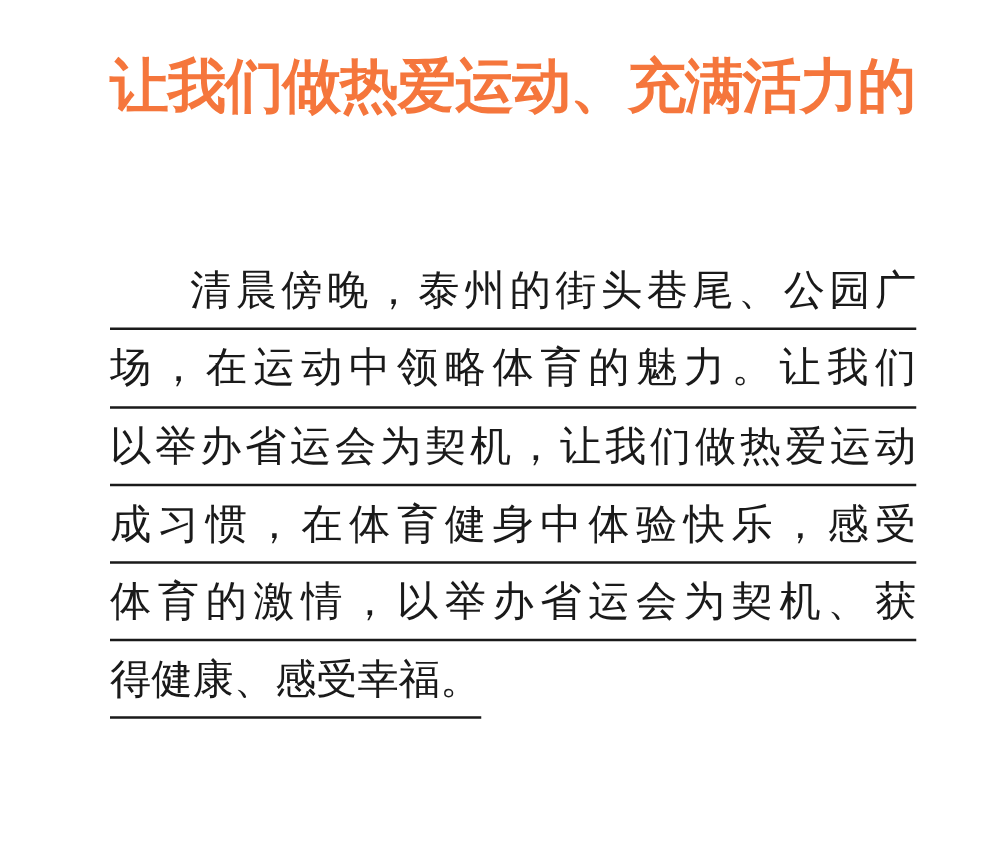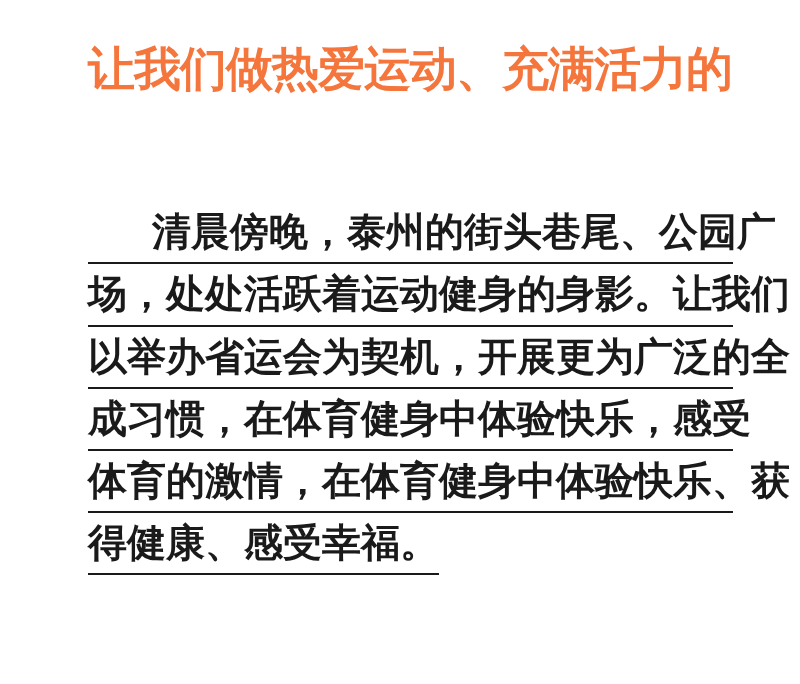--- a/index.html
+++ b/index.html
@@ -28,22 +28,22 @@
     letter-spacing: -1px;
     white-space: nowrap;
   }
   
   .body-block {
     position: absolute;
     left: 88px;
     top: 202px;
     width: 645px;
     color: var(--ink, #1a1a1a);
-    font-size: 39px;
-    font-weight: 700;
+    font-size: 33px;
+    font-weight: 400;
   }
   .body-line {
     height: 60.3px;
     line-height: 60px;
     border-bottom: 2px solid var(--ink, #1a1a1a);
     text-align: justify;
     text-align-last: justify;
     text-justify: inter-ideograph;
     white-space: nowrap;
     overflow: visible;
@@ -67,22 +67,22 @@
 <body>
 
 <div class="page" style="background: rgb(255, 255, 255);">
 
   <div class="heading">
     <div>让我们做热爱运动、充满活力的</div>
   </div>
 
   <div class="body-block">
     <div class="body-line first">清晨傍晚，泰州的街头巷尾、公园广</div>
-    <div class="body-line">场，处处活跃着运动健身的身影。让我们</div>
-    <div class="body-line">以举办省运会为契机，开展更为广泛的全</div>
+    <div class="body-line">场，在运动中领略体育的魅力。让我们</div>
+    <div class="body-line">以举办省运会为契机，让我们做热爱运动</div>
     <div class="body-line">成习惯，在体育健身中体验快乐，感受</div>
-    <div class="body-line">体育的激情，在体育健身中体验快乐、获</div>
+    <div class="body-line">体育的激情，以举办省运会为契机、获</div>
     <div class="body-line last">
       <span class="short-rule">得健康、感受幸福。</span>
     </div>
   </div>
 
 </div>
 
 </body></html>

